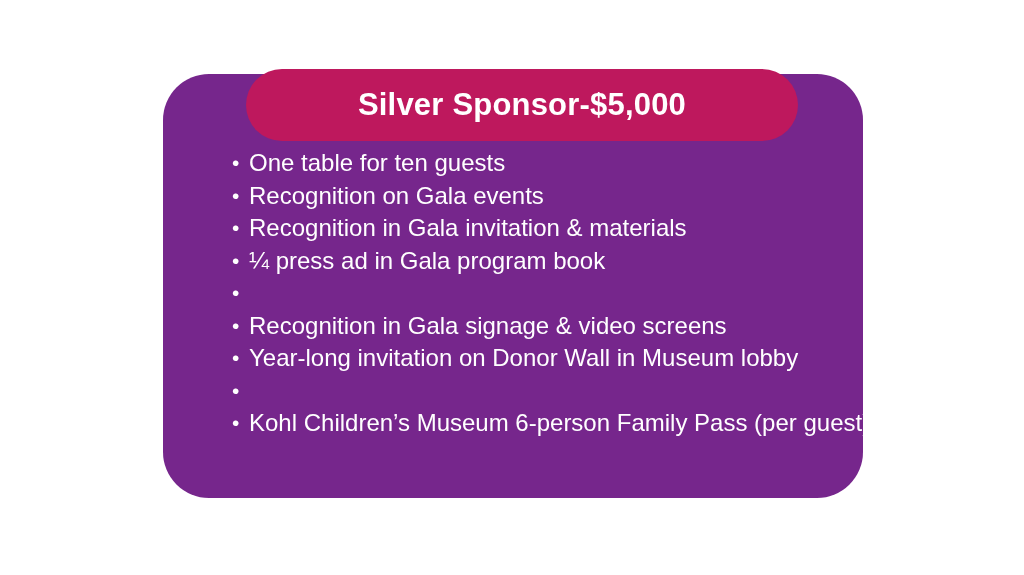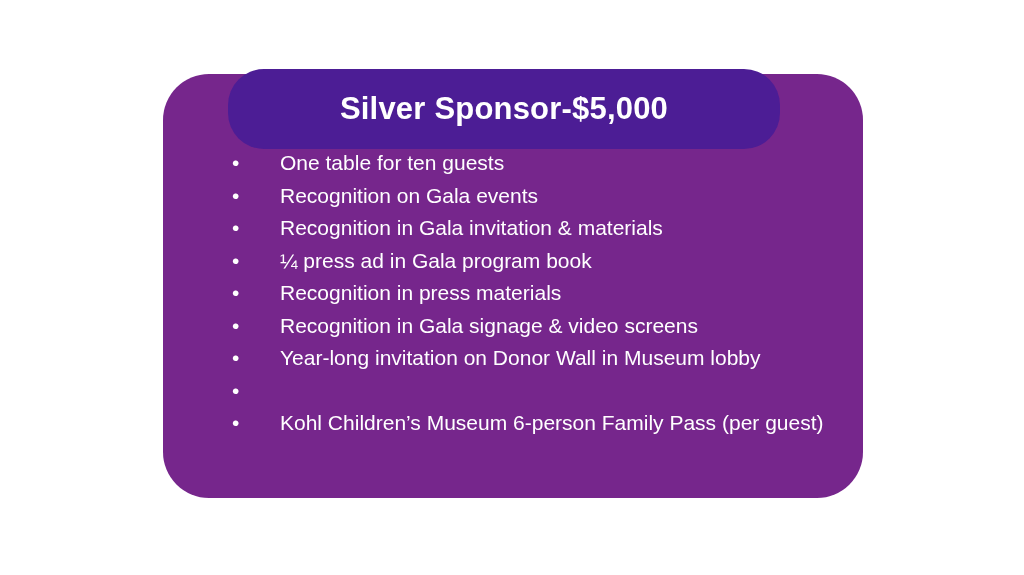--- a/index.html
+++ b/index.html
@@ -23,25 +23,25 @@
     position: absolute;
     left: 163px;
     top: 74px;
     width: 700px;
     height: 424px;
     background: #76268c;
     border-radius: 46px;
   }
   .title-pill {
     position: absolute;
-    left: 228px;
+    left: 246px;
     top: 69px;
     width: 552px;
-    height: 80px;
-    background: #4c1d95;
+    height: 72px;
+    background: #be185d;
     border-radius: 36px;
     display: flex;
     align-items: center;
     justify-content: center;
   }
   .title-text {
     color: #ffffff;
     font-size: 31px;
     font-weight: bold;
     letter-spacing: 0.2px;
@@ -61,24 +61,23 @@
   .bullet {
     color: #ffffff;
     font-size: 21px;
     line-height: 22px;
     width: 17px;
     flex: 0 0 17px;
     text-align: left;
   }
   .benefit-text {
     color: #ffffff;
-    font-size: 21px;
+    font-size: 24px;
     line-height: 22px;
     white-space: nowrap;
-    margin-left: 31px;
   }
 </style>
 </head>
 <body>
 
 <div class="slide">
   <div class="card"></div>
 
   <div class="title-pill">
     <span class="title-text">Silver Sponsor-$5,000</span>
@@ -96,21 +95,20 @@
     <div class="benefit-row">
       <span class="bullet">•</span>
       <span class="benefit-text">Recognition in Gala invitation &amp; materials</span>
     </div>
     <div class="benefit-row">
       <span class="bullet">•</span>
       <span class="benefit-text">¼ press ad in Gala program book</span>
     </div>
     <div class="benefit-row">
       <span class="bullet">•</span>
-      <span class="benefit-text">Recognition in press materials</span>
     </div>
     <div class="benefit-row">
       <span class="bullet">•</span>
       <span class="benefit-text">Recognition in Gala signage &amp; video screens</span>
     </div>
     <div class="benefit-row">
       <span class="bullet">•</span>
       <span class="benefit-text">Year-long invitation on Donor Wall in Museum lobby</span>
     </div>
     <div class="benefit-row">

